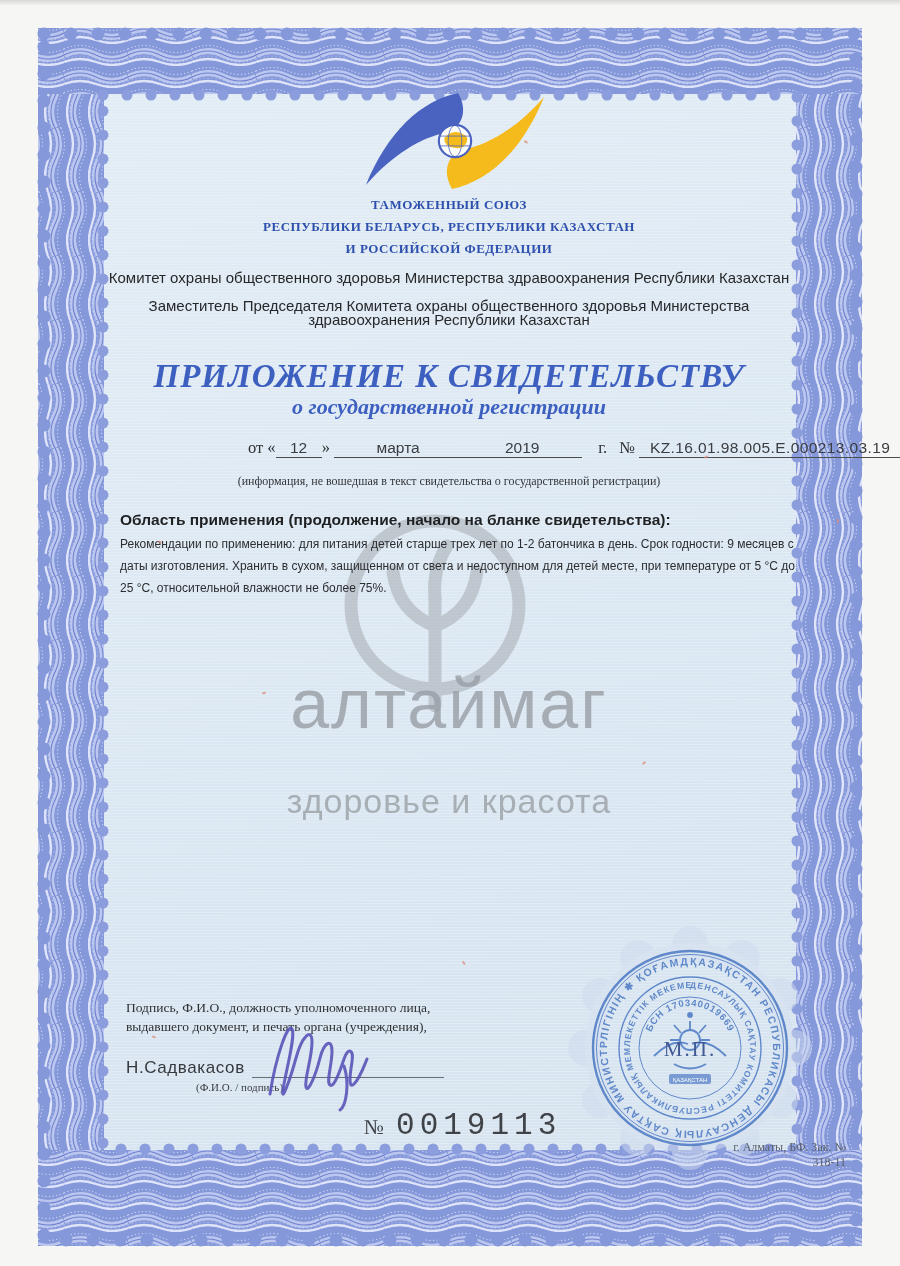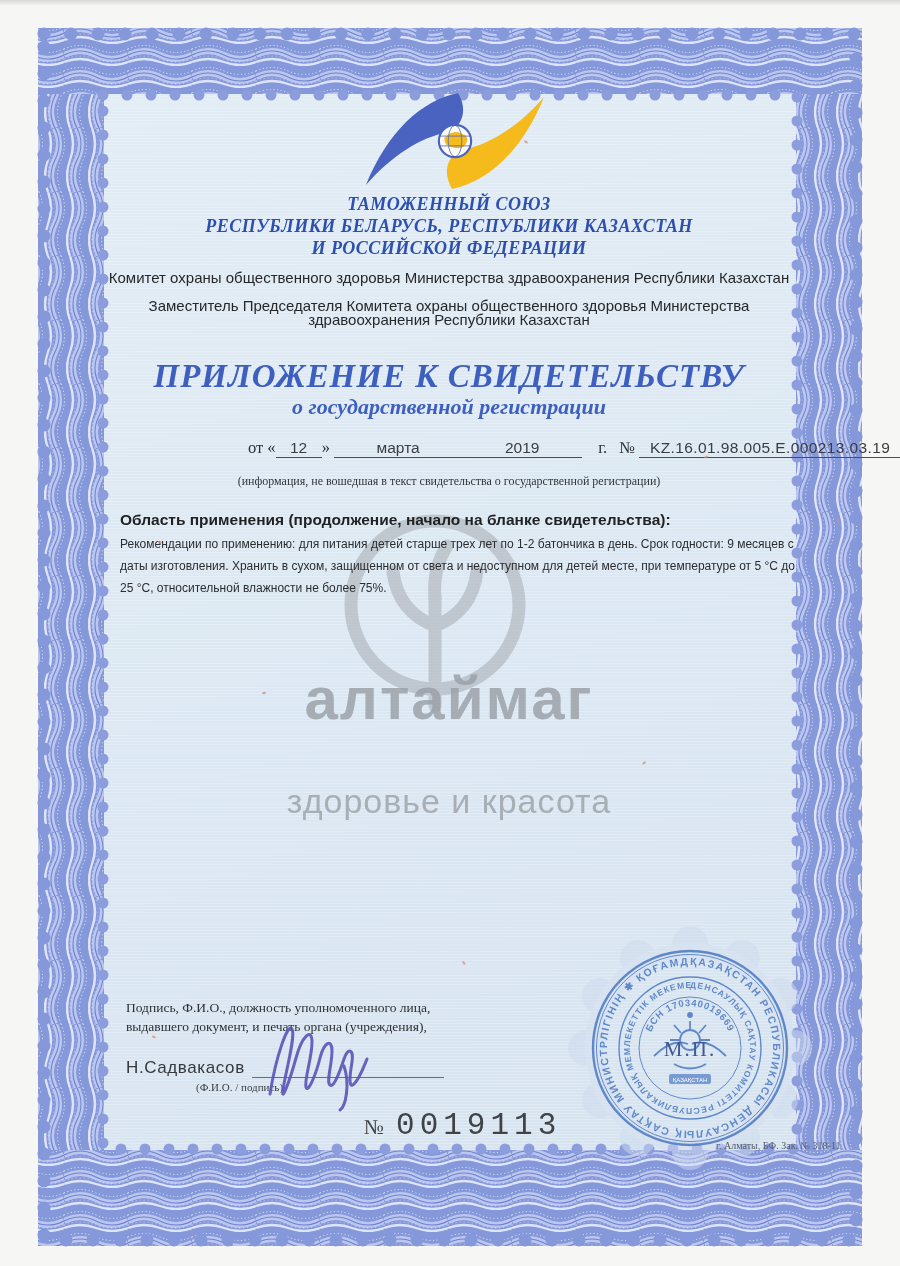--- a/index.html
+++ b/index.html
@@ -9,45 +9,45 @@
         background:linear-gradient(#d8d8d6,rgba(216,216,214,0));pointer-events:none;}
   
   .panel{position:absolute;left:102px;top:94px;width:694px;height:1056px;
         background:
           repeating-linear-gradient(0deg, rgba(255,255,255,.22) 0 1px, rgba(255,255,255,0) 1px 3px),
           linear-gradient(160deg,#e2ecf5 0%,#dbe7f2 55%,#d7e4f0 100%);}
   svg.frame{position:absolute;left:0;top:0;pointer-events:none;}
   
   .abs{position:absolute;}
   .center{left:102px;width:694px;text-align:center;}
-  .union-line{font-family:"Liberation Serif",serif;font-weight:bold;font-style:italic;
-        color:var(--heading-blue,#2d50ae);font-size:18px;line-height:21px;letter-spacing:.5px;}
+  .union-line{font-family:"Liberation Serif",serif;font-weight:bold;
+        color:var(--heading-blue,#2d50ae);font-size:13px;line-height:21px;letter-spacing:.5px;}
   .issuer-line{font-size:15px;color:#26282a;line-height:20.5px;}
   .small-note{font-family:"Liberation Serif",serif;font-size:10.5px;color:#3c3f44;letter-spacing:.2px;}
   .title{font-family:"Liberation Serif",serif;font-weight:bold;font-style:italic;
         color:var(--title-blue,#3c5fc0);font-size:33px;letter-spacing:1px;}
   .subtitle{font-family:"Liberation Serif",serif;font-weight:bold;font-style:italic;
         color:var(--title-blue,#3c5fc0);font-size:22px;}
   .info-note{font-family:Liberation Serif, serif;font-size:12px;color:#33363a;}
   .date-row{font-family:"Liberation Serif",serif;font-size:16.5px;color:#2e3033;white-space:nowrap;}
   .d-seg{display:inline-block;border-bottom:1.4px solid #4a4c50;text-align:center;
         font-family:"Liberation Sans",sans-serif;font-size:15.5px;color:#3a3d41;}
   .d-my{display:inline-flex;justify-content:space-around;width:248px;}
   .scope-h{font-size:15.5px;font-weight:bold;color:#1f2123;}
   .scope-b{font-size:12px;color:#2b2d30;line-height:22px;text-align:left;}
-  .wm-brand{font-size:60px;font-weight:bold;color:#9aa0a7;opacity:.82;letter-spacing:2px;}
+  .wm-brand{font-size:70px;font-weight:normal;color:#9aa0a7;opacity:.82;letter-spacing:2px;}
   .wm-tag{font-size:34px;color:#a2a8ae;opacity:.9;letter-spacing:1px;}
   .sig-cap{font-family:"Liberation Serif",serif;font-size:13.5px;color:#2e3033;line-height:19px;}
   .sig-name{font-size:17px;color:#36393d;letter-spacing:.6px;}
   .sig-line{border-bottom:1.2px solid #6b6e72;height:1px;}
   .fio-note{font-family:"Liberation Serif",serif;font-size:11px;color:#3a3d41;}
   .num-label{font-family:"Liberation Serif",serif;font-size:21px;color:#3f4347;}
   .num-digits{font-family:"Liberation Mono","DejaVu Sans Mono",monospace;font-size:31px;
         color:#3f4347;letter-spacing:5px;margin-left:12px;text-align:center;}
-  .print-note{font-family:"Liberation Serif",serif;font-size:10px;color:#5a616c;}
+  .print-note{font-family:"Liberation Serif",serif;font-size:12px;color:#5a616c;text-align:right;}
   .speck{position:absolute;width:4px;height:1.6px;background:#dd8a77;opacity:.75;border-radius:1px;}
   .seal-wrap{position:absolute;left:568px;top:926px;width:244px;height:244px;}
   .scribble{position:absolute;left:260px;top:1014px;width:118px;height:100px;}
   .z1{z-index:1}.z2{z-index:2}.z3{z-index:3}.z4{z-index:4}
 </style>
 </head>
 <body>
 
 <div class="page">
 

